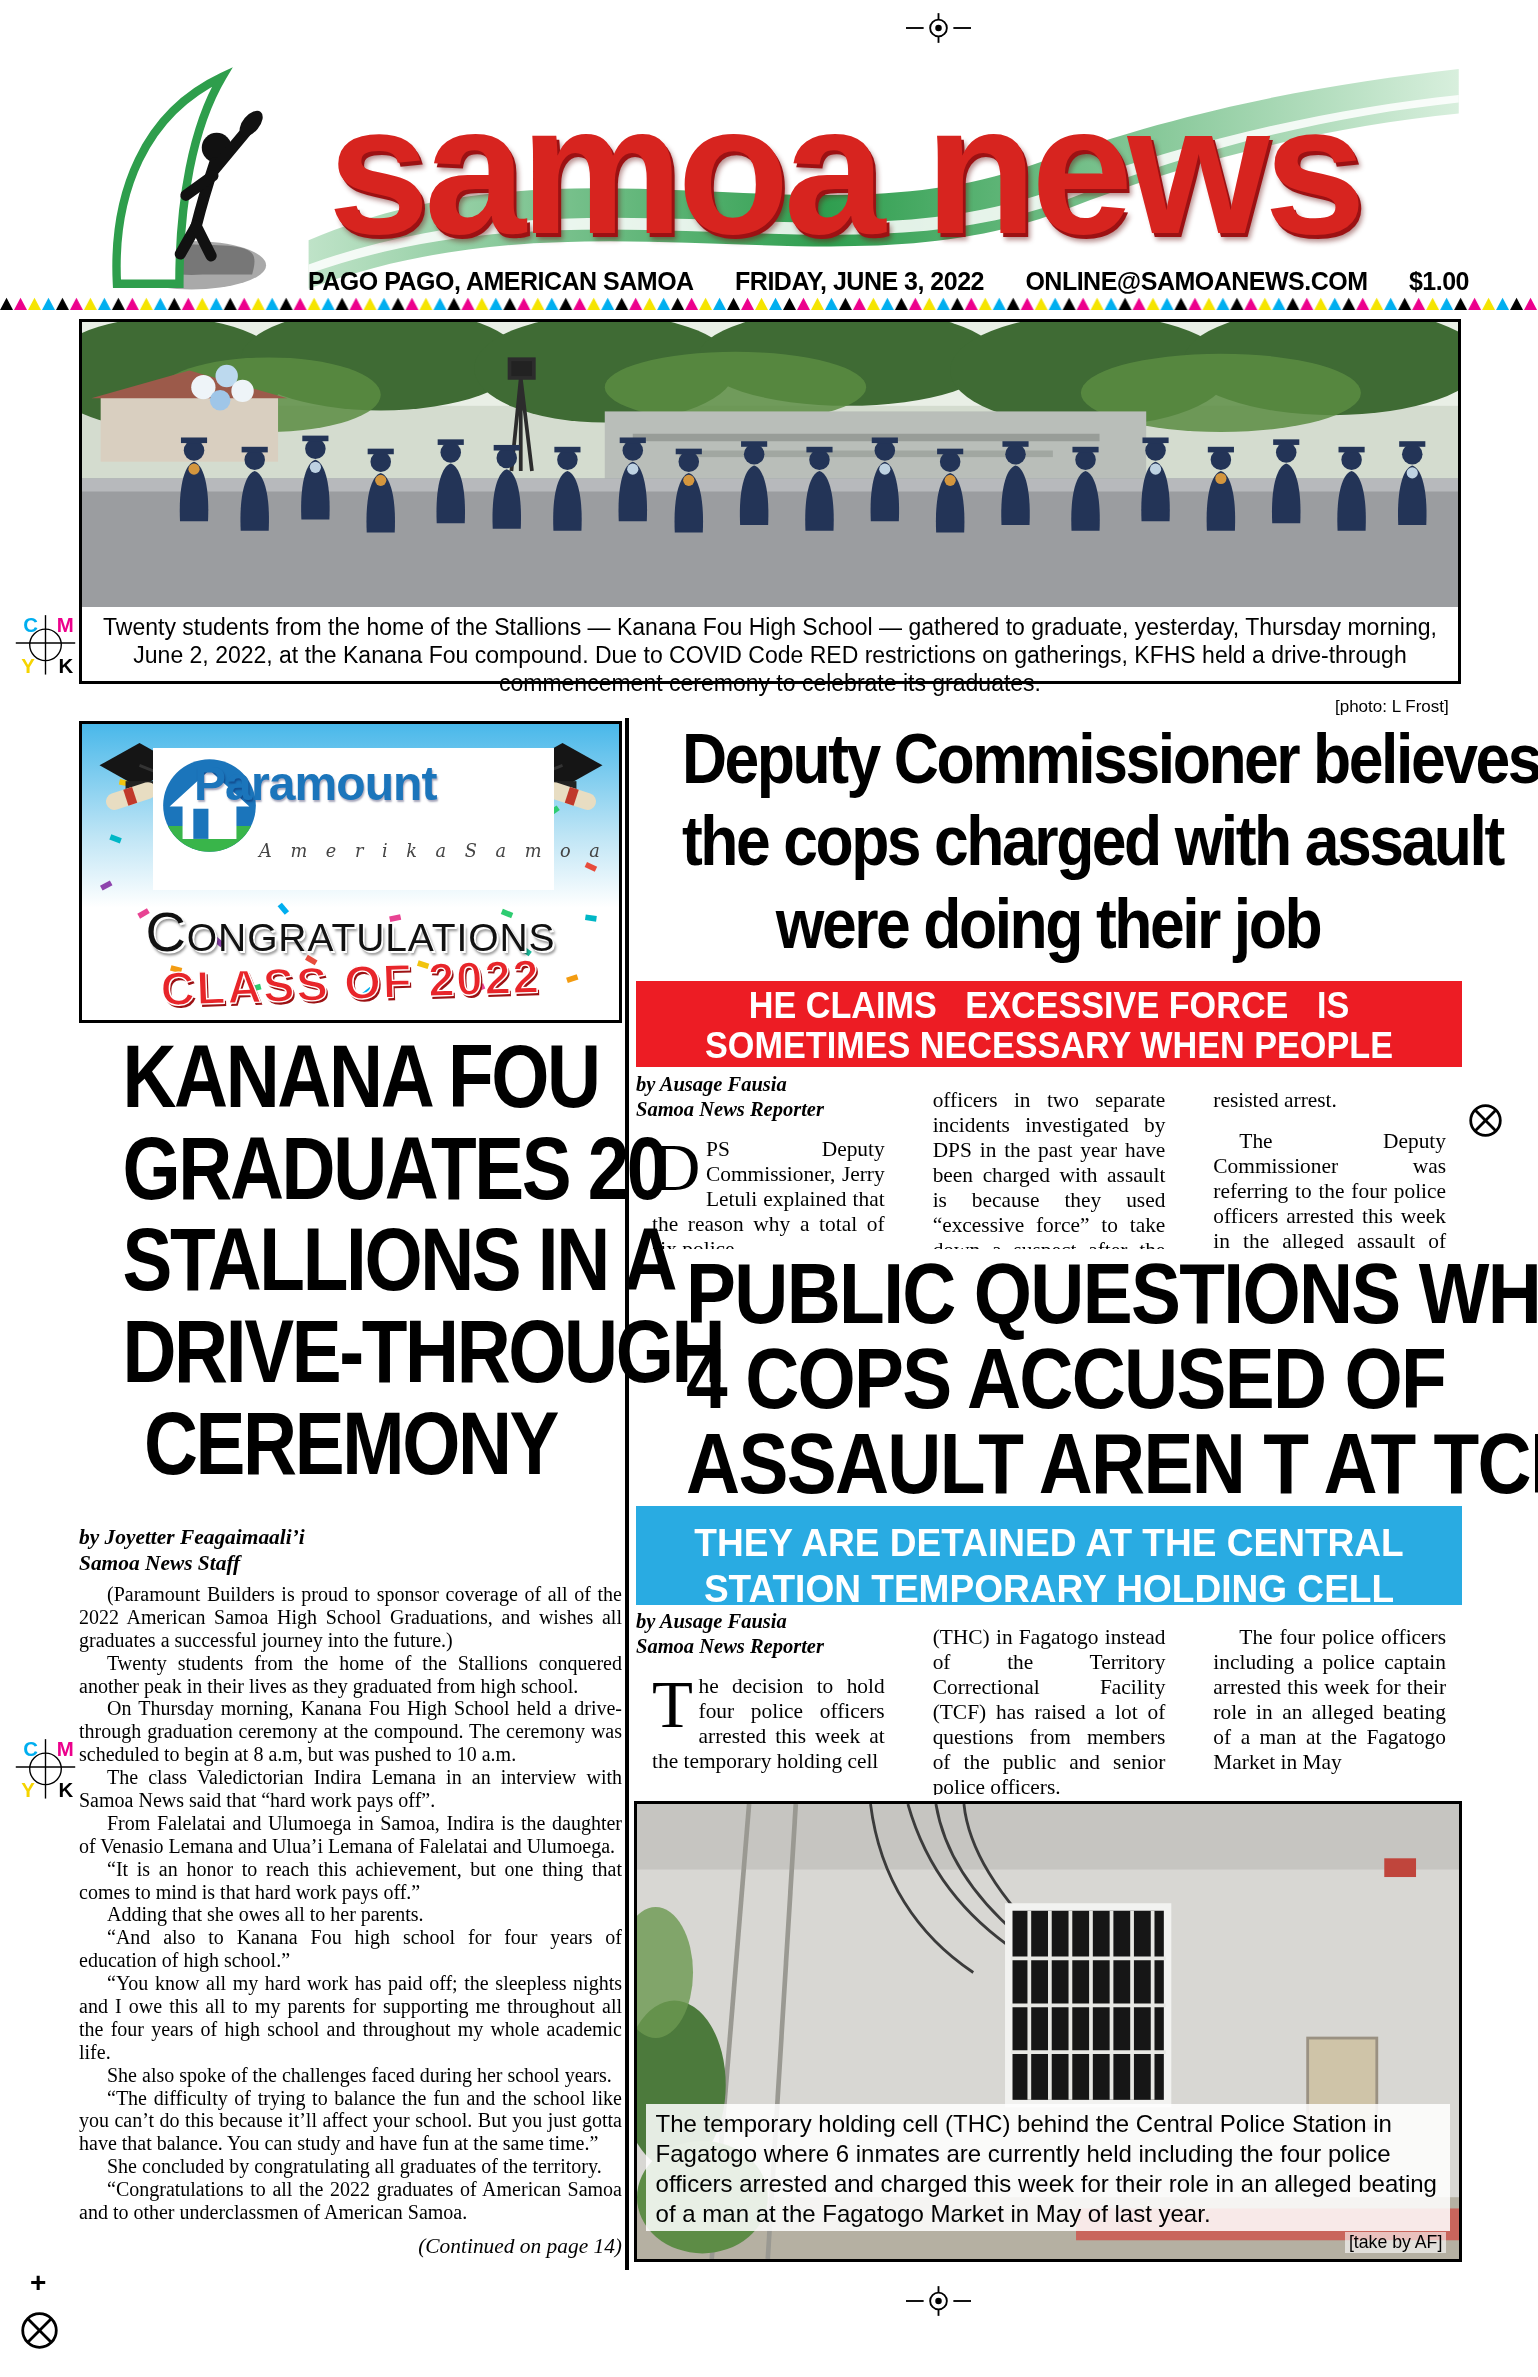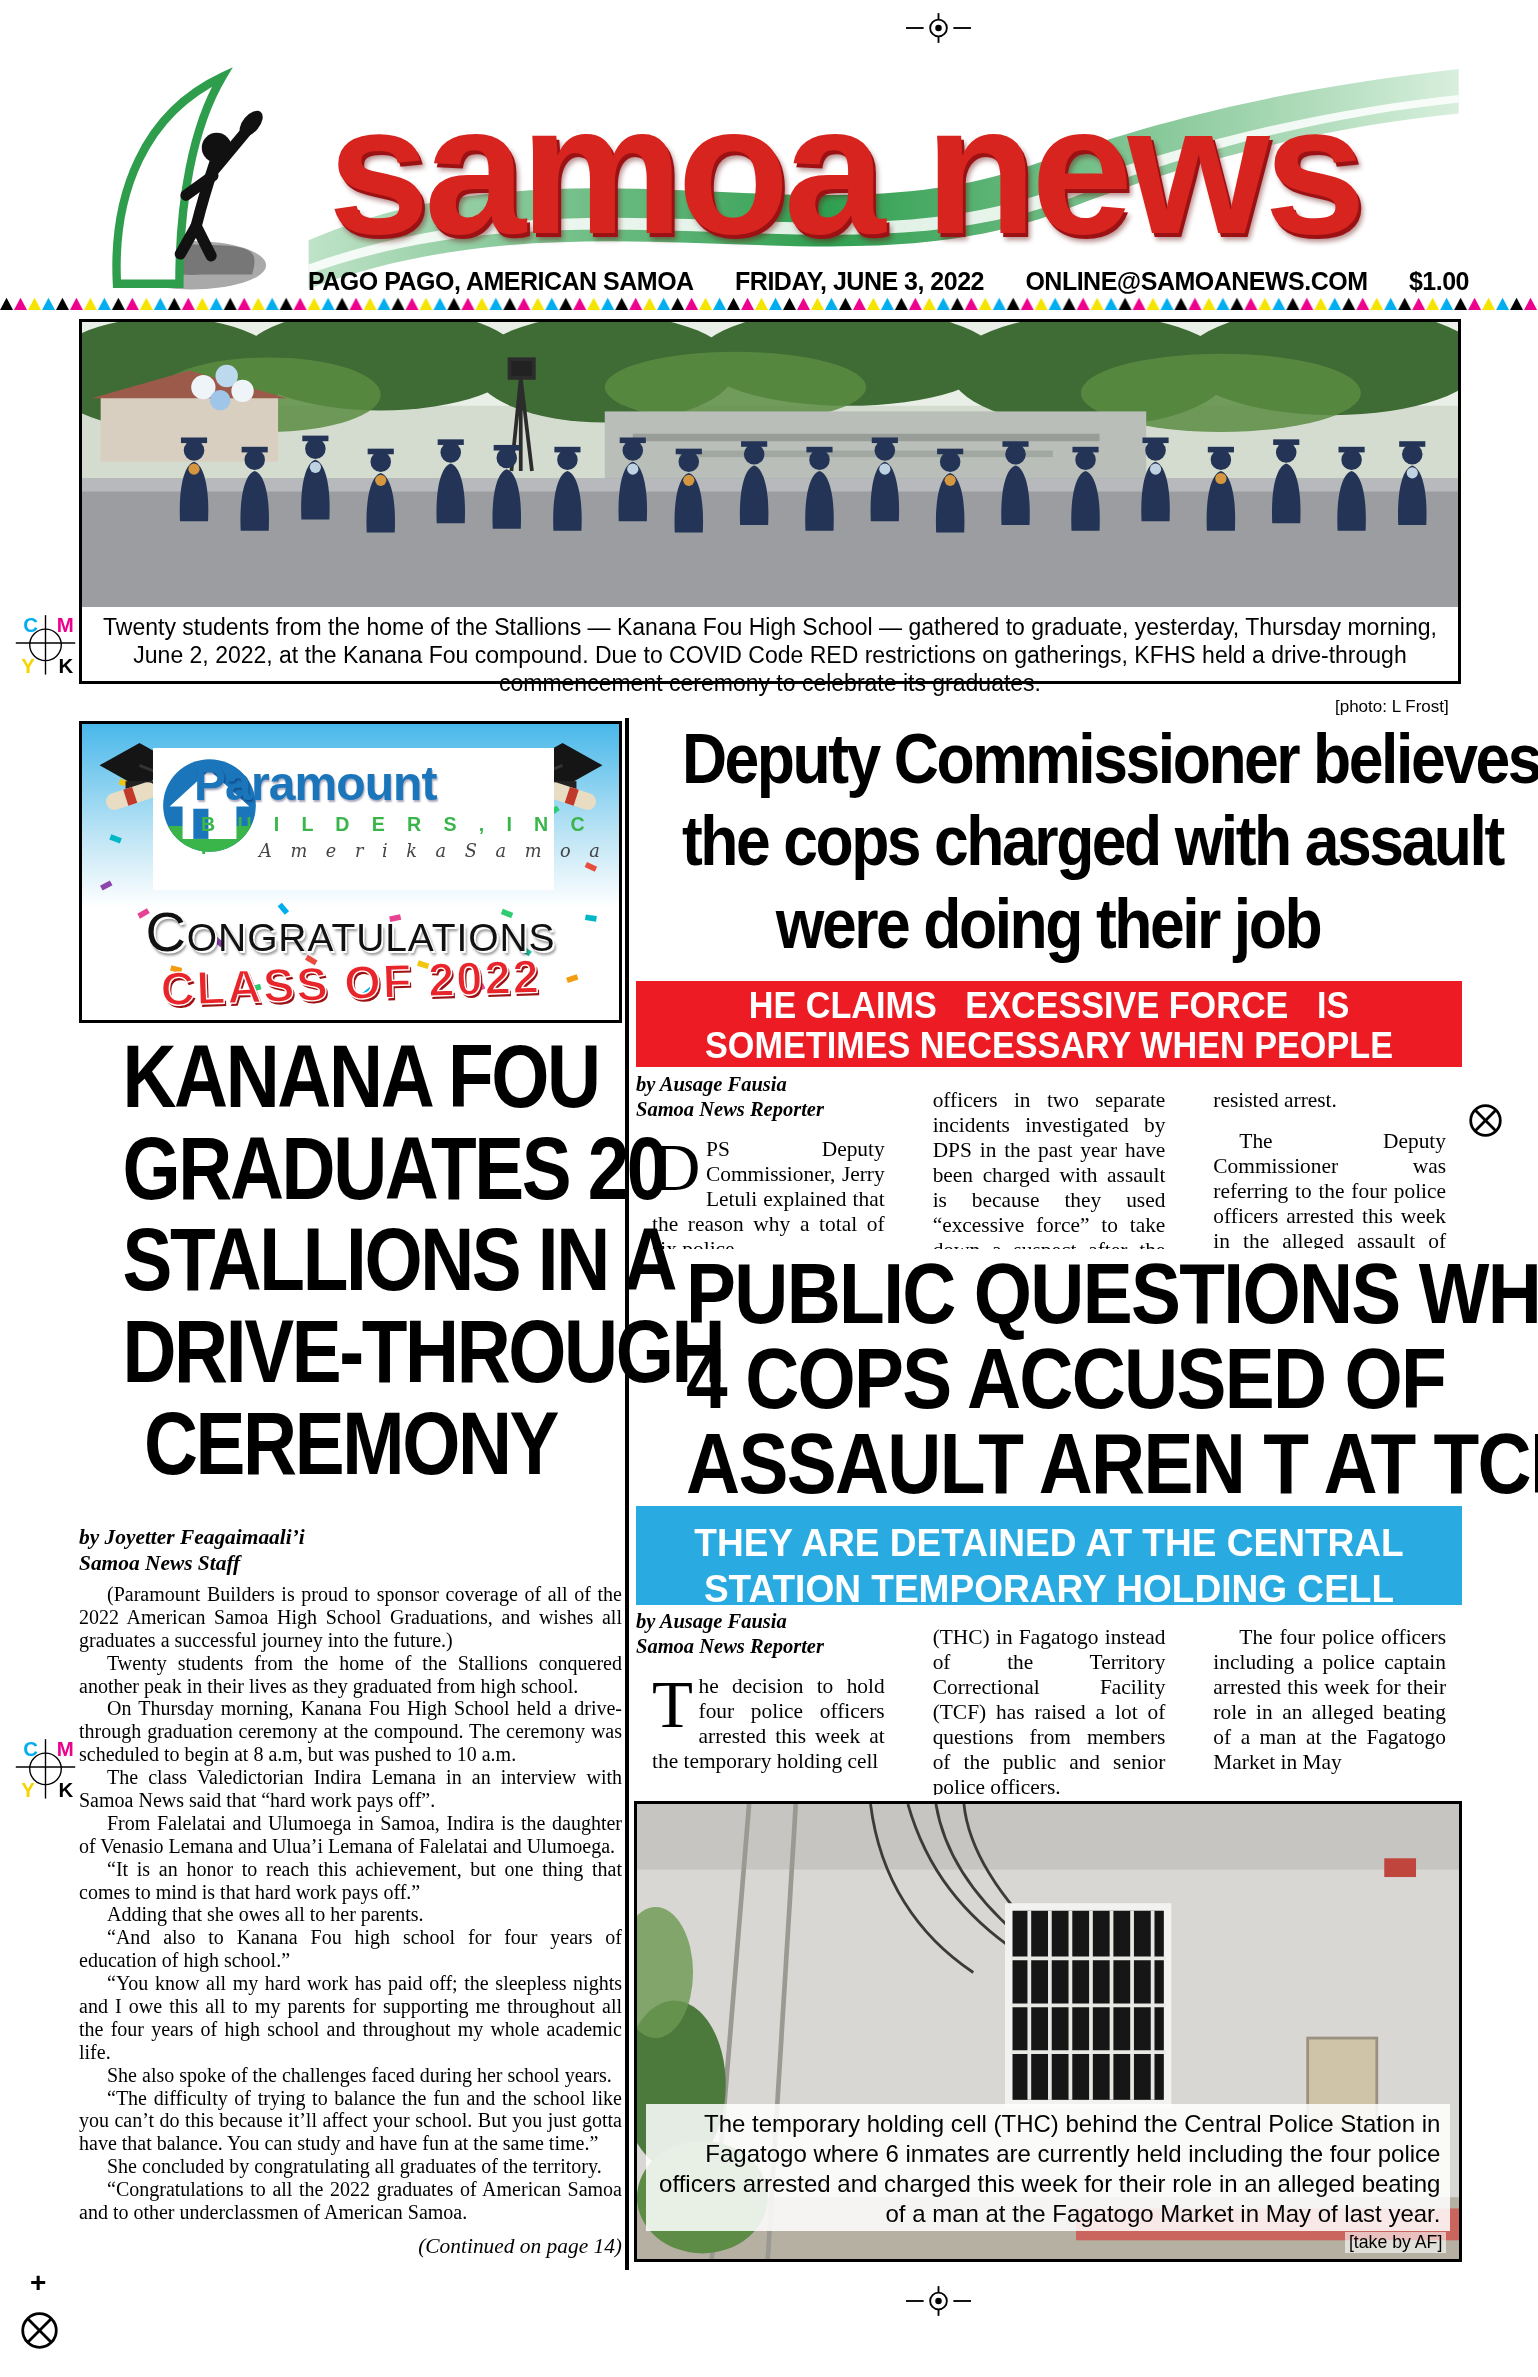--- a/index.html
+++ b/index.html
@@ -68,21 +68,21 @@
   .left-body p{margin:0;text-indent:28px;font-family:"Liberation Serif",serif;}
   .left-cont{left:79px;top:2234px;width:543px;}
 
   .story1-row{left:636px;top:1072px;width:826px;height:177px;}
   .story2-row{left:636px;top:1609px;width:826px;height:186px;}
 
   
   .bp{left:634px;top:1801px;width:828px;height:461px;}
   .bp svg.scene{display:block;width:100%;height:100%;}
   .bp-cap{position:absolute;left:9.3px;right:9.3px;bottom:28px;background:rgba(255,255,255,.86);
-    font-size:24px;line-height:1.25;text-align:right;padding:5.6px 9.3px 1.9px 9.3px;margin-top:36px;}
+    font-size:24px;line-height:1.25;text-align:left;padding:5.6px 9.3px 1.9px 9.3px;margin-top:36px;}
   .bp-credit{position:absolute;right:13px;bottom:5.6px;font-size:17.7px;background:rgba(255,255,255,.6);padding:0 3.7px;}
 
   
   .mark{color:#000;}
   .cmyk-l{font-weight:bold;font-size:22px;}
 </style>
 </head>
 <body>
 
 <div class="page">
@@ -302,21 +302,20 @@
           </defs>
         <circle cx="45" cy="45" r="43" fill="#1b75bb"></circle>
         <g clip-path="url(#cc)">
           <rect x="0" y="64" width="90" height="26" fill="#39b54a"></rect>
           <path d="M45,12 L82,46 L70,46 L70,76 L20,76 L20,46 L8,46 Z" fill="#fff"></path>
           <rect x="30" y="48" width="14" height="28" fill="#1b75bb"></rect>
         </g>
       </svg>
     </div>
     <div class="ad-brand">Paramount</div>
-    <div class="ad-sub">B U I L D E R S ,  I N C .</div>
     <div class="ad-script">A m e r i k a   S a m o a</div>
     <div class="ad-congrats">Congratulations</div>
     <div class="ad-class">CLASS OF 2022</div>
   </div>
 
   <div class="abs hl cond">
     <div>KANANA FOU</div>
     <div>GRADUATES 20</div>
     <div>STALLIONS IN A</div>
     <div>DRIVE-THROUGH</div>

